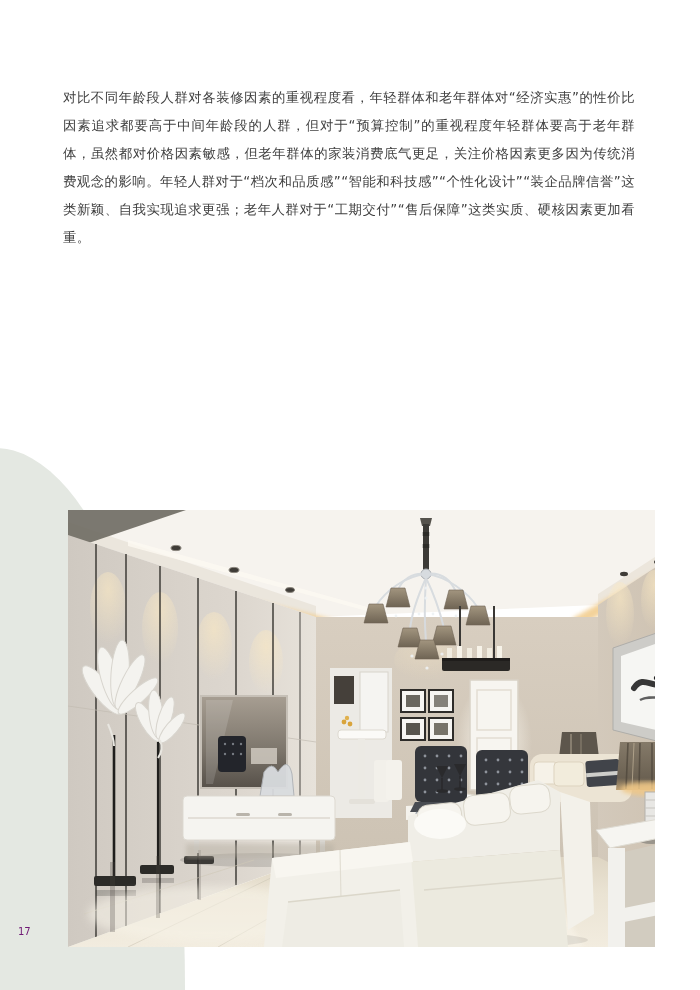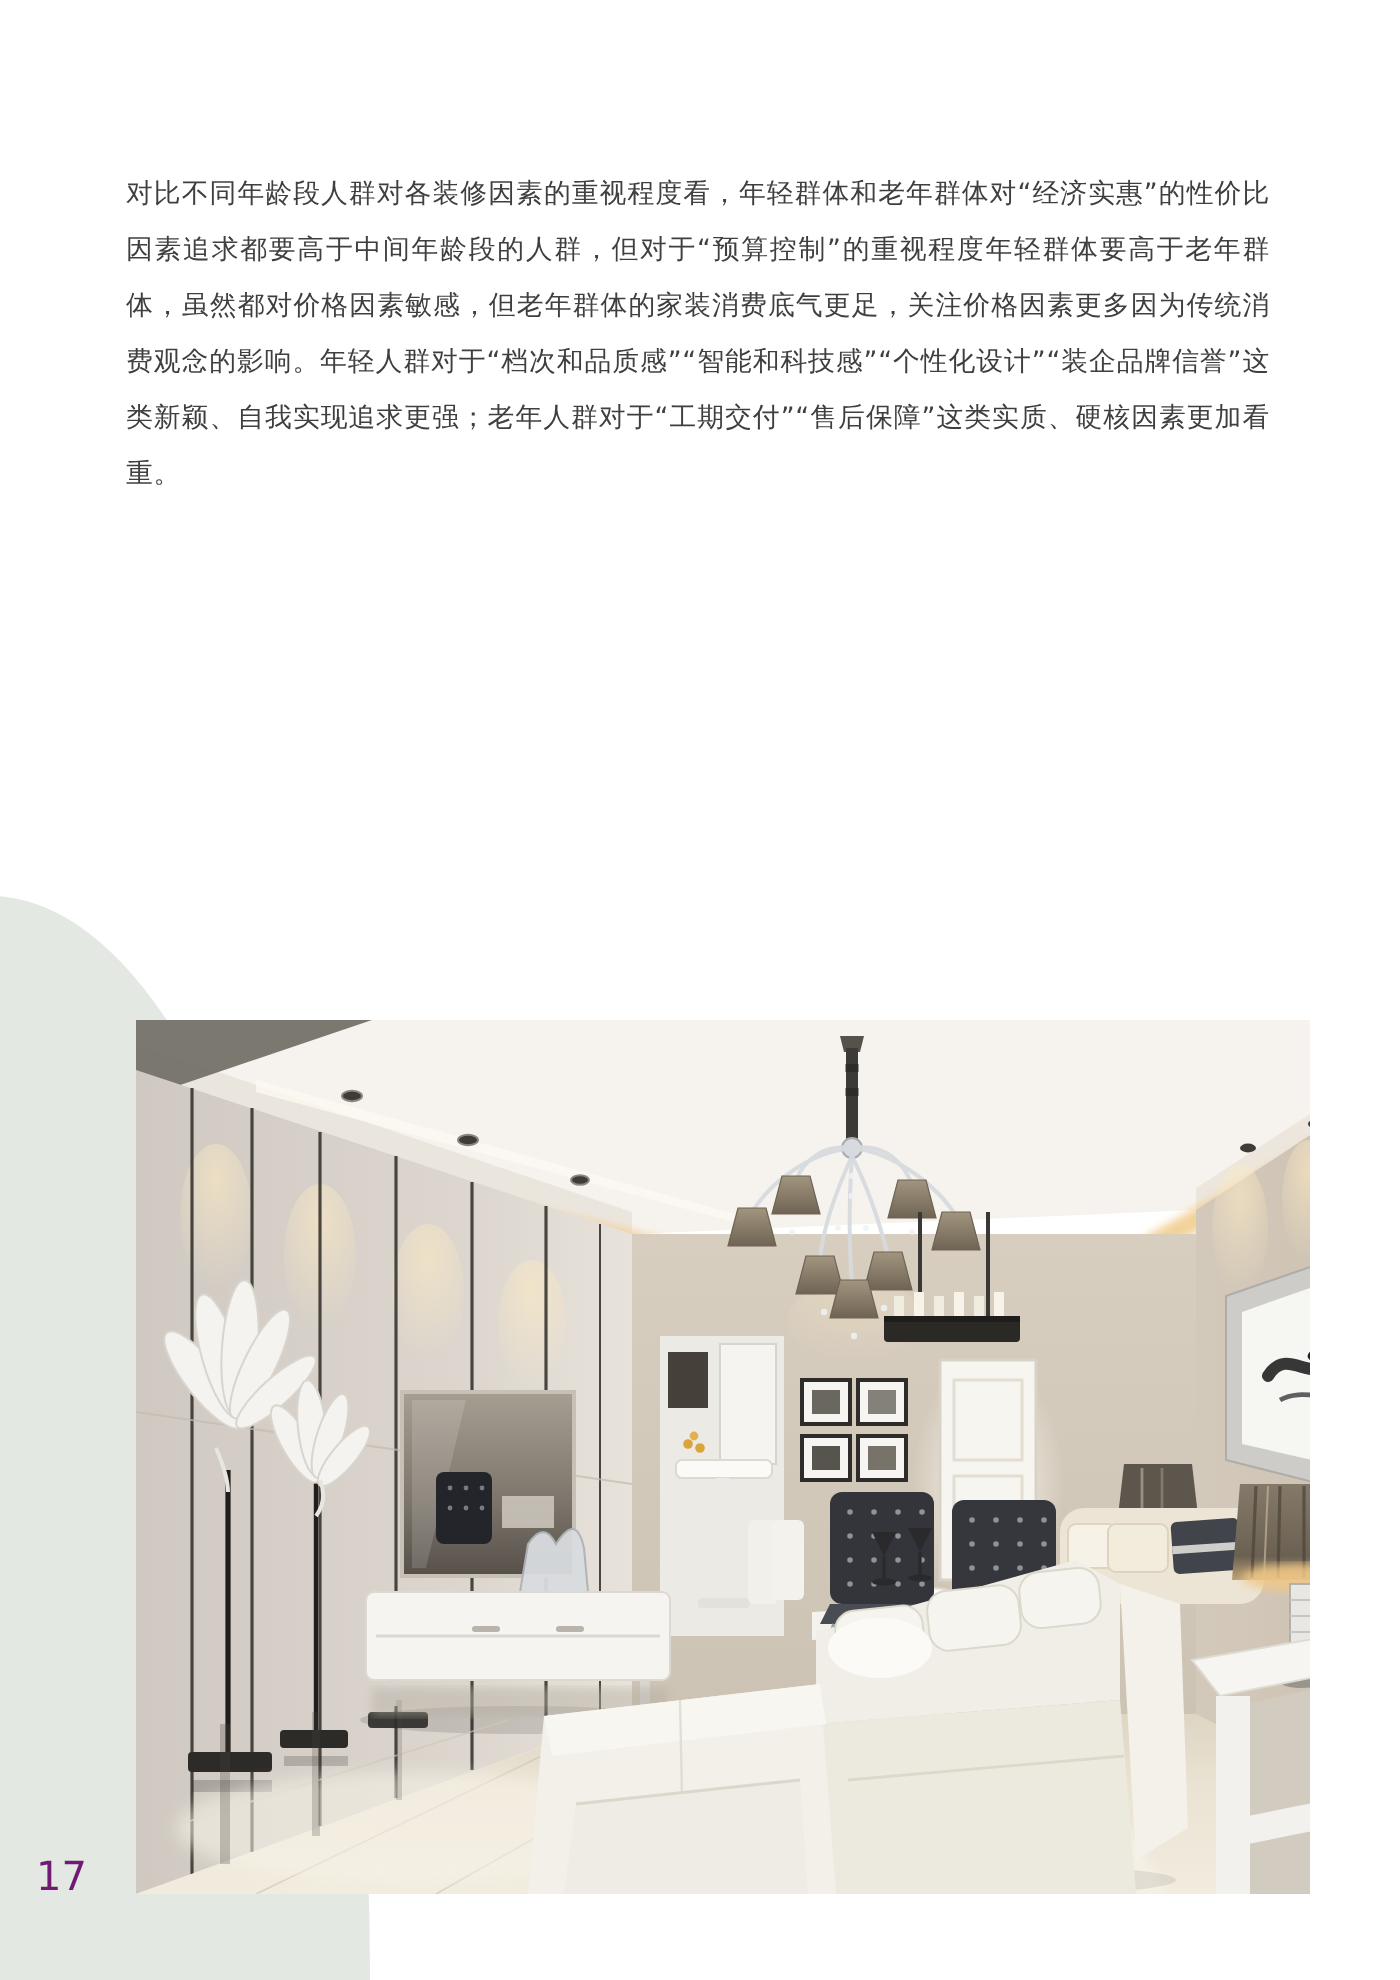--- a/index.html
+++ b/index.html
@@ -5,21 +5,21 @@
   html,body{margin:0;padding:0;background:#ffffff;}
   .page{position:relative;width:655px;height:990px;background:#ffffff;overflow:hidden;
         font-family:"DejaVu Sans","Liberation Sans",sans-serif;}
   .deco-circle{position:absolute;left:-195px;top:448px;width:380px;height:1080px;
         border-radius:50%;background:#e4e8e2;}
   .text-block{position:absolute;left:63px;top:84px;width:572px;color:#3f3f3f;
         font-size:13.4px;line-height:28px;text-align:justify;letter-spacing:.4px;}
   .text-block p{margin:0 0 22px 0;}
   .photo{position:absolute;left:68px;top:510px;width:632px;height:437px;}
   .photo svg{display:block;width:632px;height:437px;}
-  .page-number{position:absolute;left:18px;top:926px;font-size:20px;color:#701a75;}
+  .page-number{position:absolute;left:18px;top:926px;font-size:10px;color:#701a75;}
 </style>
 </head>
 <body>
 
 <div class="page" style="background: rgb(255, 255, 255);">
 
   <div class="deco-circle" style="background: rgb(228, 232, 226);"></div>
 
   <div class="text-block" style="color: rgb(63, 63, 63);">
     <p>对比不同年龄段人群对各装修因素的重视程度看，年轻群体和老年群体对“经济实惠”的性价比因素追求都要高于中间年龄段的人群，但对于“预算控制”的重视程度年轻群体要高于老年群体，虽然都对价格因素敏感，但老年群体的家装消费底气更足，关注价格因素更多因为传统消费观念的影响。年轻人群对于“档次和品质感”“智能和科技感”“个性化设计”“装企品牌信誉”这类新颖、自我实现追求更强；老年人群对于“工期交付”“售后保障”这类实质、硬核因素更加看重。</p>

